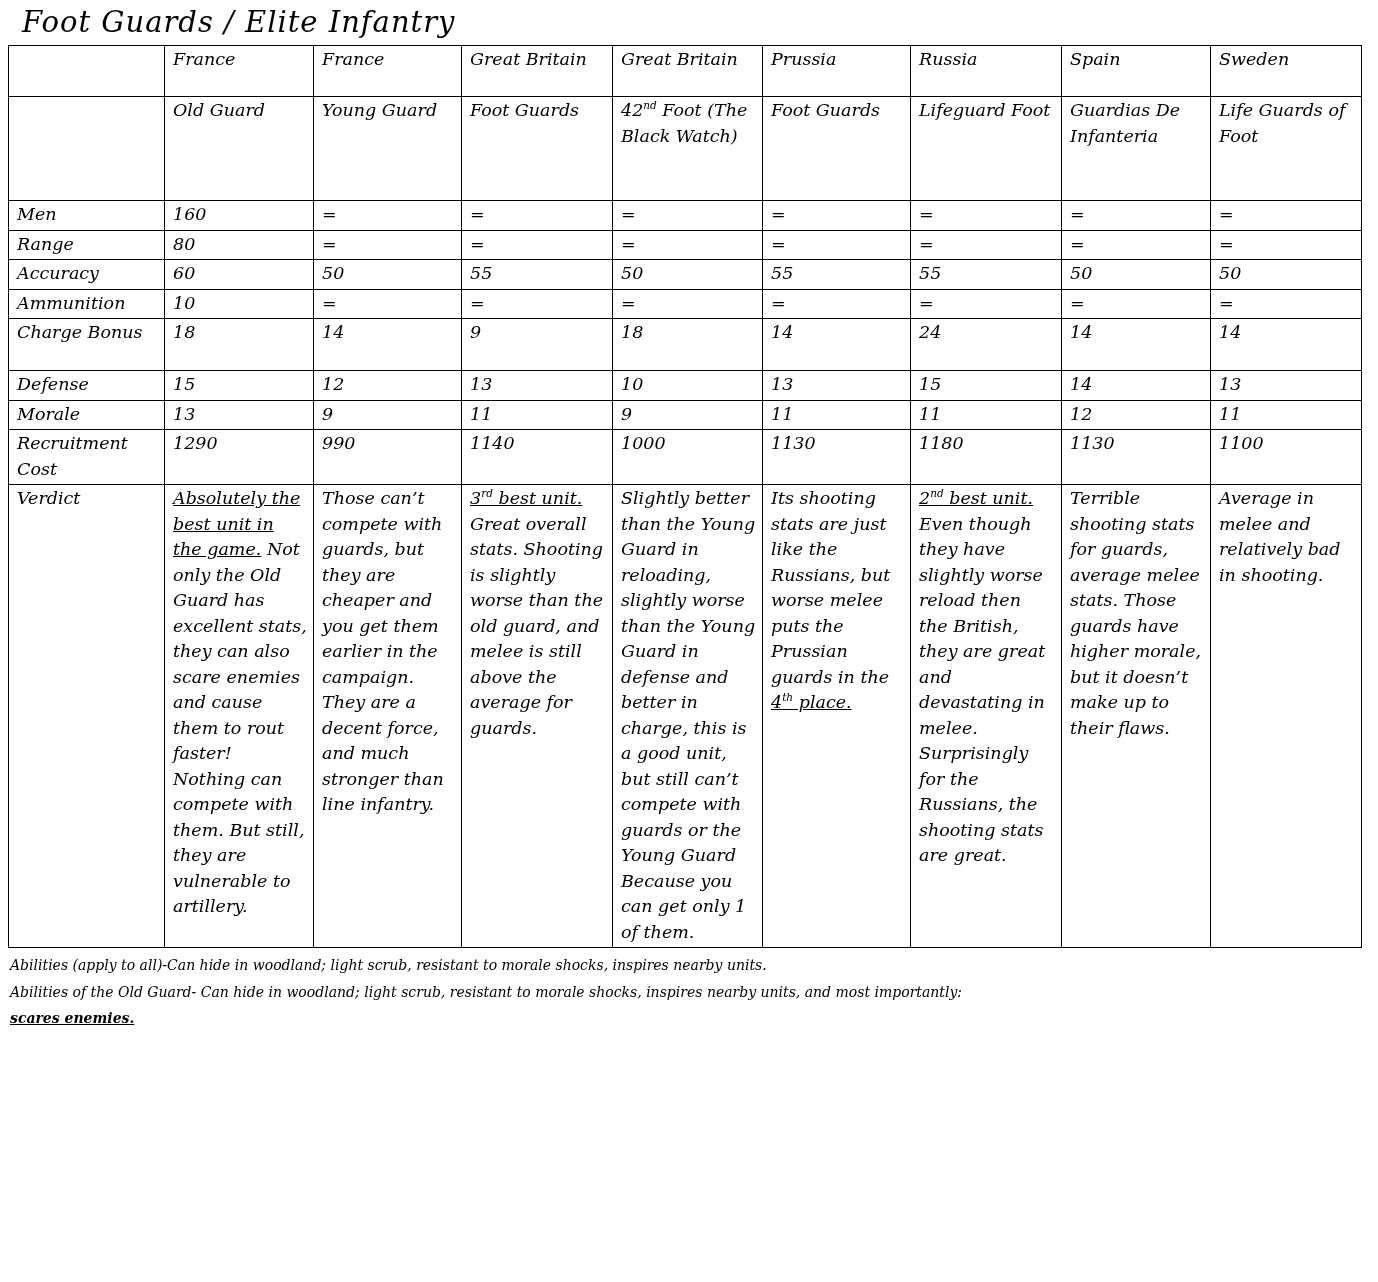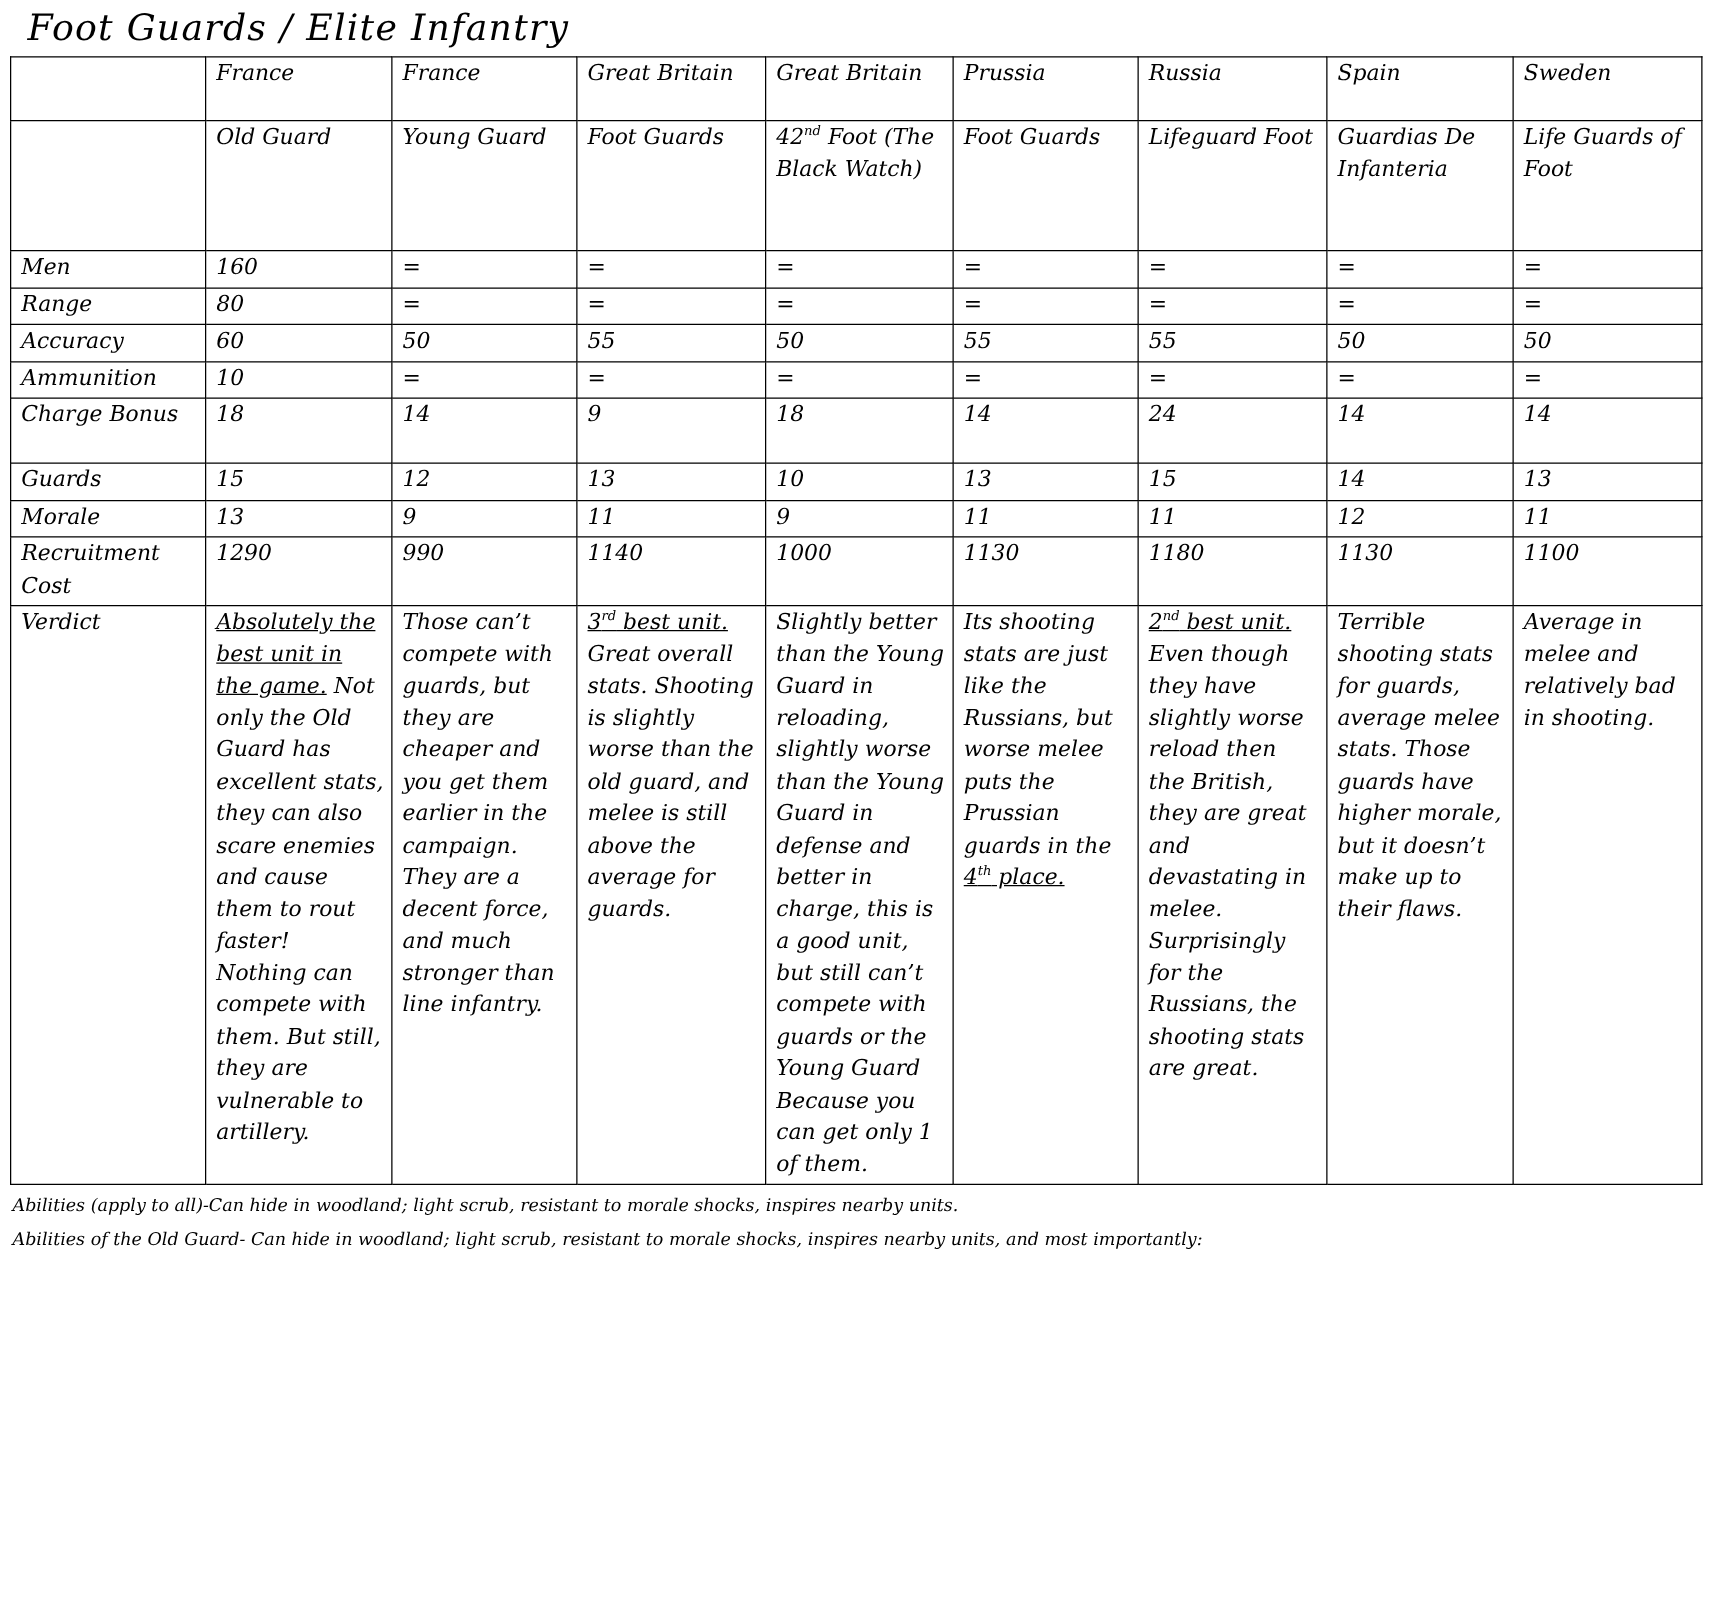--- a/index.html
+++ b/index.html
@@ -154,21 +154,21 @@
         <td>18</td>
         <td>14</td>
         <td>9</td>
         <td>18</td>
         <td>14</td>
         <td>24</td>
         <td>14</td>
         <td>14</td>
       </tr>
       <tr class="stat-single">
-        <td>Guards</td>
+        <td>Defense</td>
         <td>15</td>
         <td>12</td>
         <td>13</td>
         <td>10</td>
         <td>13</td>
         <td>15</td>
         <td>14</td>
         <td>13</td>
       </tr>
       <tr class="stat-single">
@@ -203,13 +203,14 @@
         <td><span class="u"><span>2</span><sup>nd</sup><span> best unit.</span></span><span> Even though they have slightly worse reload then the British, they are great and devastating in melee. Surprisingly for the Russians, the shooting stats are great.</span></td>
         <td><span>Terrible shooting stats for guards, average melee stats. Those guards have higher morale, but it doesn’t make up to their flaws.</span></td>
         <td><span>Average in melee and relatively bad in shooting.</span></td>
       </tr>
     </tbody>
 </table>
 
 <div class="footer">
   <div>Abilities (apply to all)-Can hide in woodland; light scrub, resistant to morale shocks, inspires nearby units.</div>
   <div>Abilities of the Old Guard- Can hide in woodland; light scrub, resistant to morale shocks, inspires nearby units, and most importantly:</div>
+  <div class="line3">scares enemies.</div>
 </div>
 
 </body></html>

